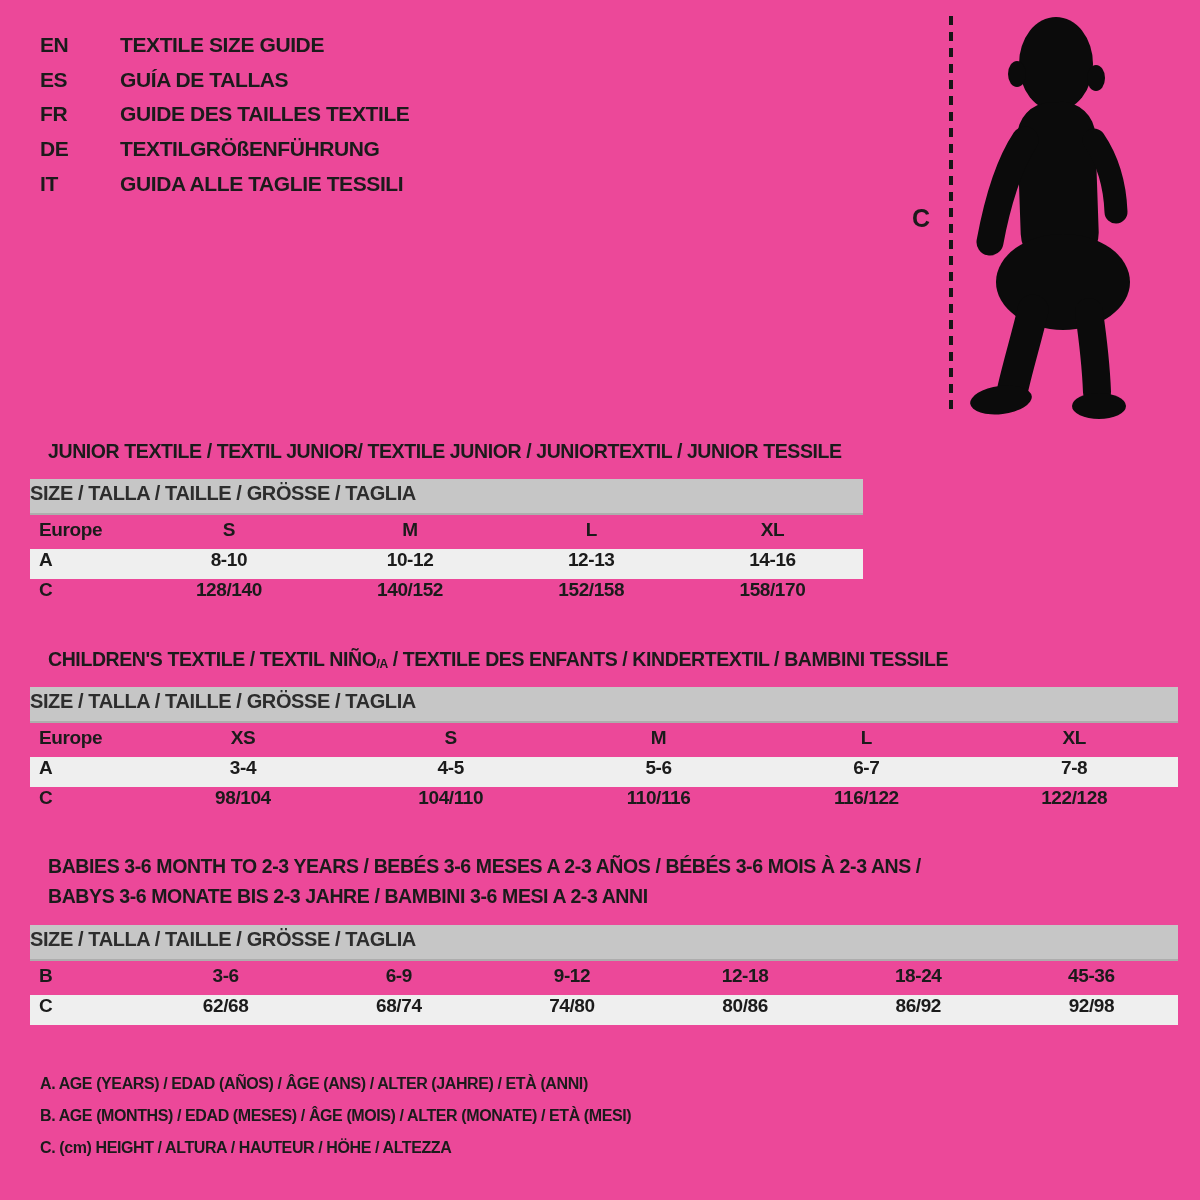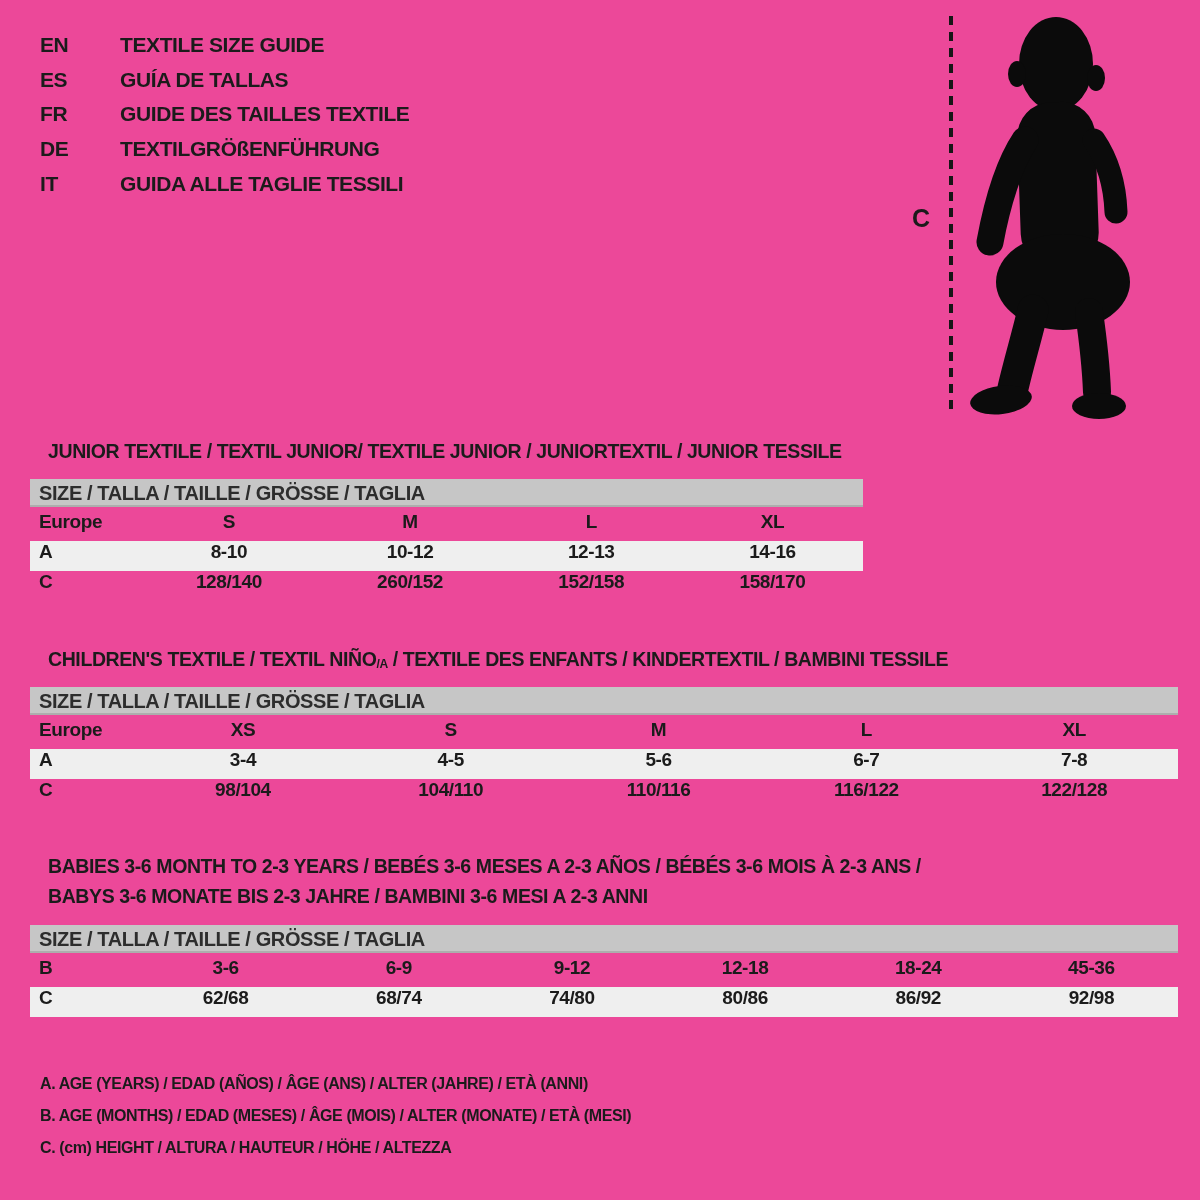--- a/index.html
+++ b/index.html
@@ -29,24 +29,24 @@
   .measure-label{position:absolute;left:912px;top:204px;font-size:25px;}
   .toddler{position:absolute;left:963px;top:14px;width:175px;height:410px;}
 
   
   .sec-title{position:absolute;left:40px;font-size:19.5px;white-space:nowrap;margin:8px;}
   .sub-a{font-size:0.62em;vertical-align:-0.18em;}
 
   
   .sg-table{position:absolute;left:30px;}
   .t-bar{
-    height:28px;line-height:28px;
+    height:36px;line-height:28px;
     background:#c6c6c6;color:#2d2d2d;
     border-bottom:2px solid #adadad;
-    padding-left:9px;font-size:20px;
+    font-size:20px;
     margin-bottom:4px;
     box-sizing:border-box;
   }
   .trow{display:flex;height:30px;align-items:flex-start;font-size:19px;}
   .trow.shade{background:#efefef;}
   .tlabel{flex:0 0 9.5%;padding-left:9px;box-sizing:border-box;text-align:left;}
   .junior .tlabel{flex:0 0 13%;}
   .tcell{flex:1;text-align:center;}
 
   
@@ -112,21 +112,21 @@
     <div class="trow shade">
       <span class="tlabel">A</span>
       <span class="tcell">8-10</span>
       <span class="tcell">10-12</span>
       <span class="tcell">12-13</span>
       <span class="tcell">14-16</span>
     </div>
     <div class="trow">
       <span class="tlabel">C</span>
       <span class="tcell">128/140</span>
-      <span class="tcell">260/152</span>
+      <span class="tcell">140/152</span>
       <span class="tcell">152/158</span>
       <span class="tcell">158/170</span>
     </div>
   </div>
 
   <h2 class="sec-title" style="top:640px;"><span>CHILDREN'S TEXTILE / TEXTIL NIÑO</span><span class="sub-a">/A</span><span> / TEXTILE DES ENFANTS / KINDERTEXTIL / BAMBINI TESSILE</span></h2>
   <div class="sg-table" style="top:687px;width:1148px;">
     <div class="t-bar">SIZE / TALLA / TAILLE / GRÖSSE / TAGLIA</div>
     <div class="trow">
       <span class="tlabel">Europe</span>

